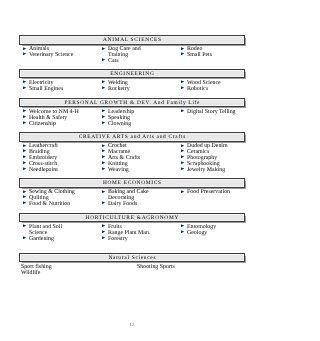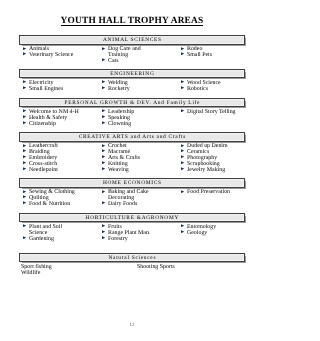--- a/index.html
+++ b/index.html
@@ -15,21 +15,20 @@
   .col.nobul .item{padding-left:2px;}
   .item{position:relative;font-size:5.9px;line-height:5.95px;padding-left:10px;}
   .bul{position:absolute;left:3.6px;top:-0.7px;width:3.4px;height:3.4px;}
   .bul svg{display:block;width:3.4px;height:3.4px;}
   .pageno{position:absolute;left:0;top:323px;width:264px;text-align:center;font-size:5px;color:#555;}
 </style>
 </head>
 <body>
 
 <div class="page">
-  <div class="doc-title"><span>YOUTH HALL TROPHY AREAS</span></div>
   <div id="sections">
       <div class="section" style="top: 35px;">
         <div class="sec-head"><span>ANIMAL SCIENCES</span></div>
         <div class="cols">
           <div class="col">
             <div class="item"><span class="bul">
                 <svg viewBox="0 0 10 9">
                   <path d="M0 0 L10 4.5 L0 9 Z" fill="#17365d"></path>
                 </svg>
               </span><span>Animals</span></div>

